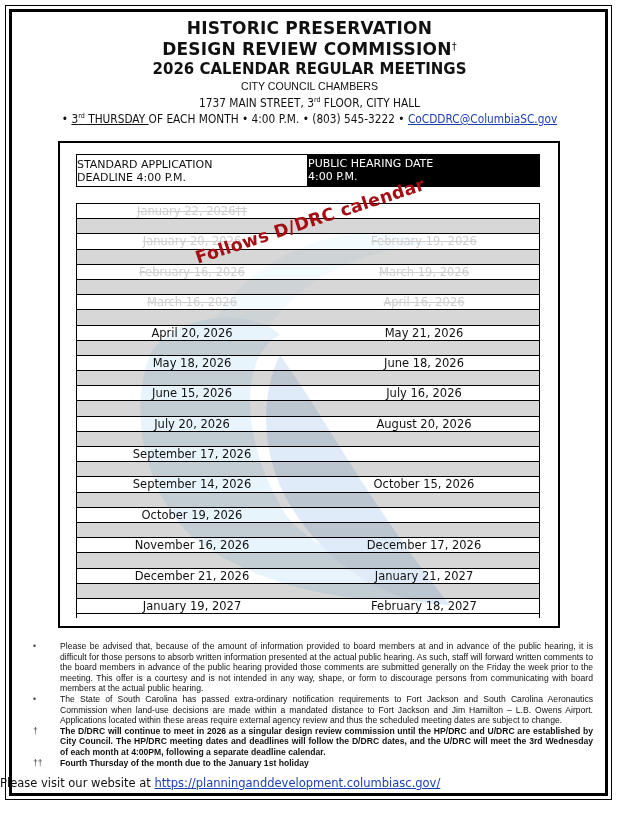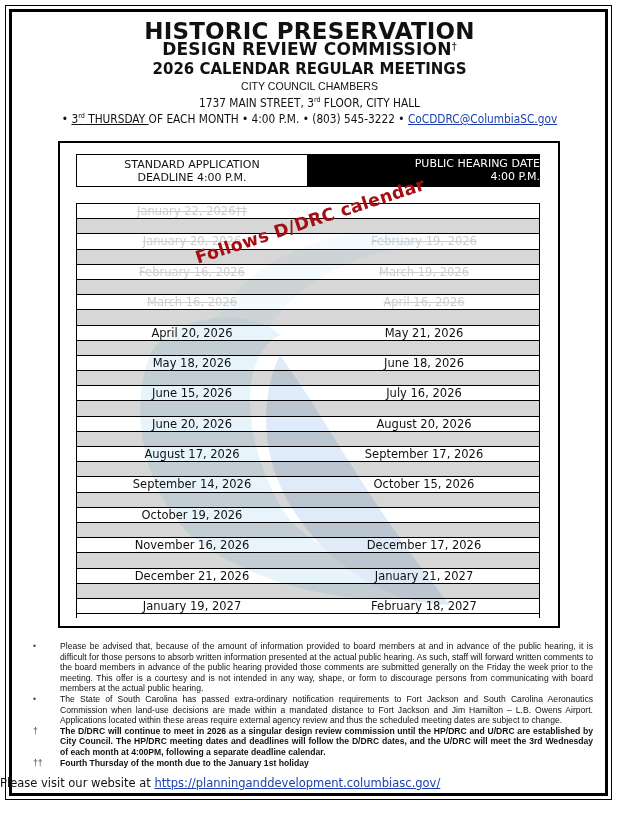--- a/index.html
+++ b/index.html
@@ -3,38 +3,38 @@
 <meta charset="utf-8">
 <style>
   html, body { margin:0; padding:0; background:#ffffff; }
   body { width:619px; height:813px; position:relative; overflow:hidden;
          font-family: "DejaVu Sans", sans-serif; color:#111; }
   .outer-border { position:absolute; left:5px; top:5px; width:607px; height:795px;
                   border:1px solid #000; box-sizing:border-box; }
   .inner-border { position:absolute; left:9px; top:9px; width:599px; height:787px;
                   border:3px solid #000; box-sizing:border-box; }
   .hdr { position:absolute; left:0; width:619px; text-align:center; }
-  .t1 { top:18px; font-weight:bold; font-size:23px; letter-spacing:0.2px; }
+  .t1 { top:18px; font-weight:bold; font-size:17px; letter-spacing:0.2px; }
   .t2 { top:39px; font-weight:bold; font-size:17px; letter-spacing:0.2px; }
   .t2 .dag { font-size:10px; font-weight:normal; vertical-align:top; position:relative; top:2px; }
   .t3 { top:60px; font-weight:bold; font-size:15px; }
   .l1 { top:80px; font-size:11.5px; font-family:"Liberation Sans Narrow","Liberation Sans",sans-serif; transform:scaleX(0.92); }
   .l2 { top:96px; font-size:11.5px; transform:scaleX(0.92); }
   .l3 { top:112px; font-size:11.5px; transform:scaleX(0.92); }
   sup { font-size:7px;text-align:center; }
   .u { text-decoration:underline; }
   a.link { color:#1a3fb0; text-decoration:underline; }
 
   .frame { position:absolute; left:58px; top:141px; width:502px; height:487px;
            border:2px solid #000; box-sizing:border-box; }
   .head-left { position:absolute; left:76px; top:154px; width:232px; height:33px;
                border:1px solid #000; box-sizing:border-box; background:#fff;
-               text-align:center; font-size:11px; line-height:13px; padding-top:3px; }
+               font-size:11px; line-height:13px; padding-top:3px; }
   .head-right { position:absolute; left:308px; top:154px; width:232px; height:33px;
-                background:#000; color:#fff; text-align:right; font-size:11px;
+                background:#000; color:#fff; text-align:left; font-size:11px;
                 line-height:13px; padding-top:3px; box-sizing:border-box; }
 
   .watermark { position:absolute; left:130px; top:205px; width:330px; height:410px;
                pointer-events:none; }
 
   .tbl { position:absolute; left:76px; top:203px; width:464px; }
   .row { height:15.2px; border-top:1.5px solid #000; box-sizing:border-box; display:flex;
          font-size:11.5px; line-height:14px; position:relative; }
   .row.date { background:rgba(255,255,255,0.55); }
   .row.gap { background:rgba(190,190,190,0.62); }
@@ -117,26 +117,25 @@
       <div class="c">May 18, 2026</div>
       <div class="c">June 18, 2026</div>
     </div>
     <div class="row gap"></div>
     <div class="row date">
       <div class="c">June 15, 2026</div>
       <div class="c">July 16, 2026</div>
     </div>
     <div class="row gap"></div>
     <div class="row date">
-      <div class="c">June 20, 2026</div>
+      <div class="c">July 20, 2026</div>
       <div class="c">August 20, 2026</div>
     </div>
     <div class="row gap"></div>
     <div class="row date">
-      <div class="c">August 17, 2026</div>
       <div class="c">September 17, 2026</div>
     </div>
     <div class="row gap"></div>
     <div class="row date">
       <div class="c">September 14, 2026</div>
       <div class="c">October 15, 2026</div>
     </div>
     <div class="row gap"></div>
     <div class="row date">
       <div class="c">October 19, 2026</div>

